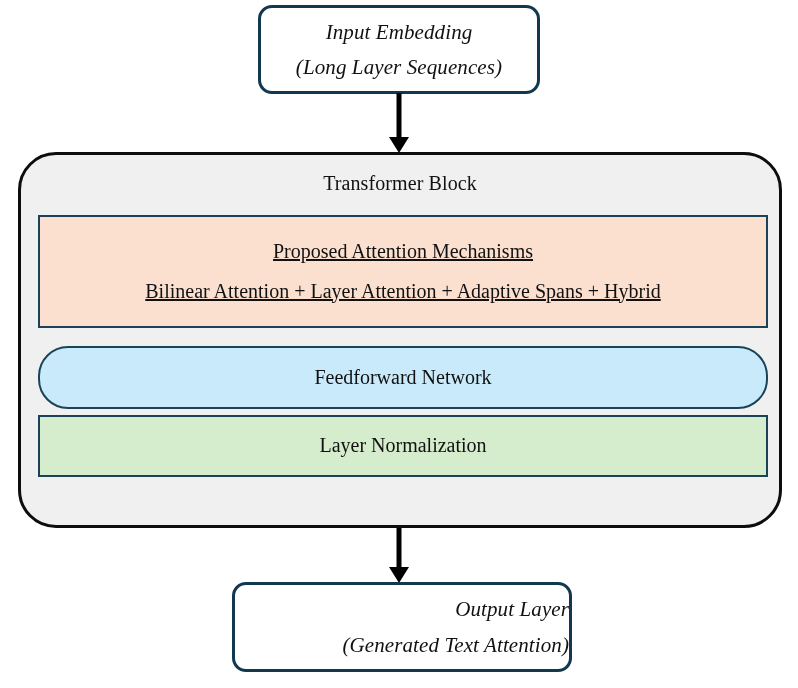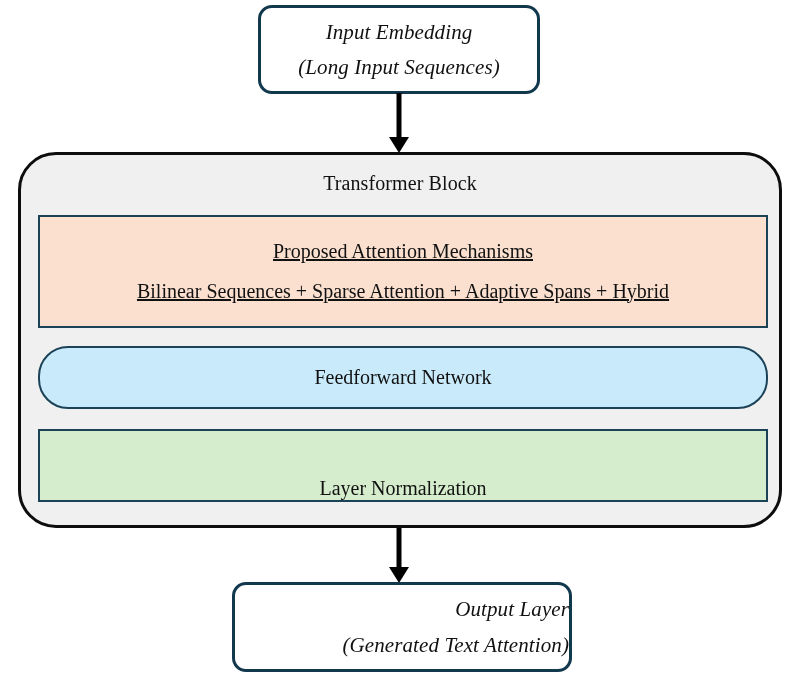--- a/index.html
+++ b/index.html
@@ -78,21 +78,21 @@
   .layer-line {
     font-size: 20px;
     line-height: 1.08;
     white-space: nowrap;
     text-align: center;
   }
   .layer-line.head { margin-bottom: 18px; }
 
   #layer-attention { top: 60px; height: 113px; text-decoration: underline; }
   #layer-feedforward { top: 191px; height: 63px; border-radius: 30px; }
-  #layer-norm { top: 274px; height: 73px; justify-content: flex-end; }
+  #layer-norm { top: 260px; height: 62px; }
 
   
   .arrow {
     position: absolute;
     width: 34px;
   }
   .arrow .shaft {
     position: absolute;
     left: 50%;
     top: 0;
@@ -120,34 +120,34 @@
   #input-embedding { left: 258px; top: 5px; width: 282px; height: 89px; }
   #output-layer { left: 232px; top: 582px; width: 340px; height: 90px; align-items: flex-end; }
 </style>
 </head>
 <body>
 
 <div id="canvas">
 
   <div class="term-box" id="input-embedding">
     <div class="term-line first">Input Embedding</div>
-    <div class="term-line">(Long Input Sequences)</div>
+    <div class="term-line">(Long Layer Sequences)</div>
   </div>
 
   <div class="arrow" id="arrow-input-to-block">
     <div class="shaft"></div>
     <div class="head"></div>
   </div>
 
   <div id="transformer-block">
     <div id="transformer-title">Transformer Block</div>
 
     <div class="layer-box" id="layer-attention" style="background:#fbe0d0;">
       <div class="layer-line head">Proposed Attention Mechanisms</div>
-      <div class="layer-line">Bilinear Sequences + Sparse Attention + Adaptive Spans + Hybrid</div>
+      <div class="layer-line">Bilinear Attention + Layer Attention + Adaptive Spans + Hybrid</div>
     </div>
 
     <div class="layer-box" id="layer-feedforward" style="background:#c9eafb;">
       <div class="layer-line">Feedforward Network</div>
     </div>
 
     <div class="layer-box" id="layer-norm" style="background:#d6edcd;">
       <div class="layer-line">Layer Normalization</div>
     </div>
   </div>

